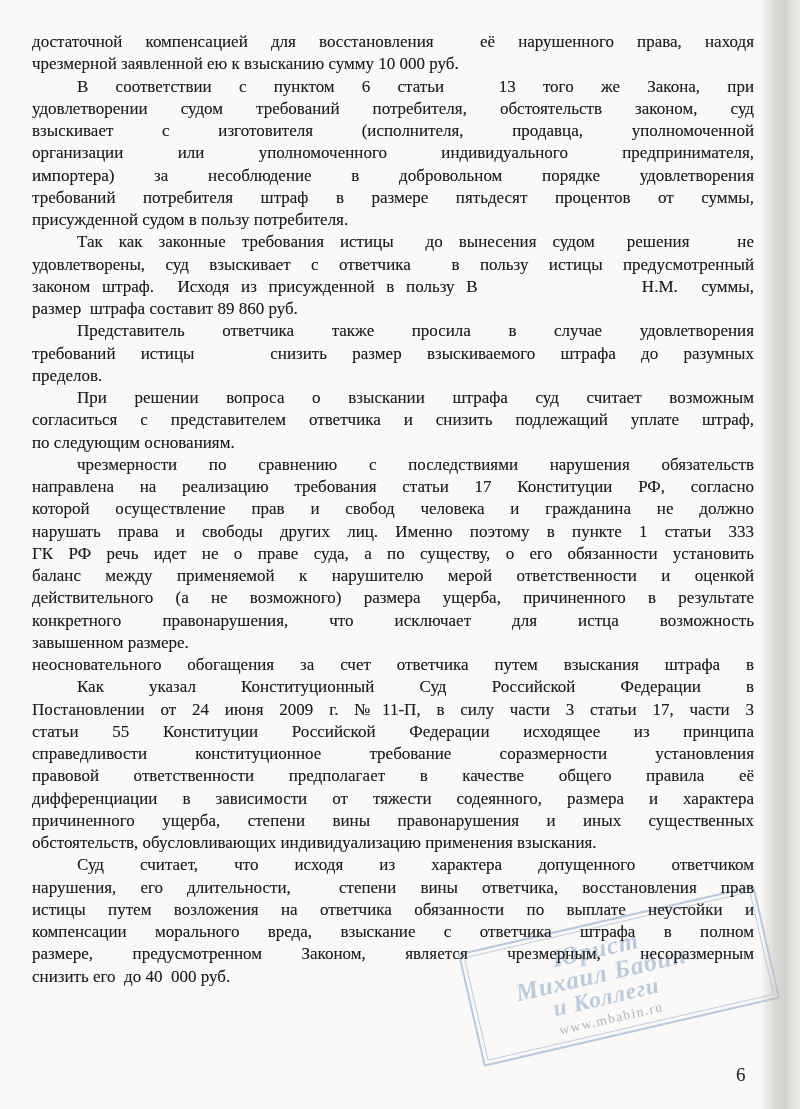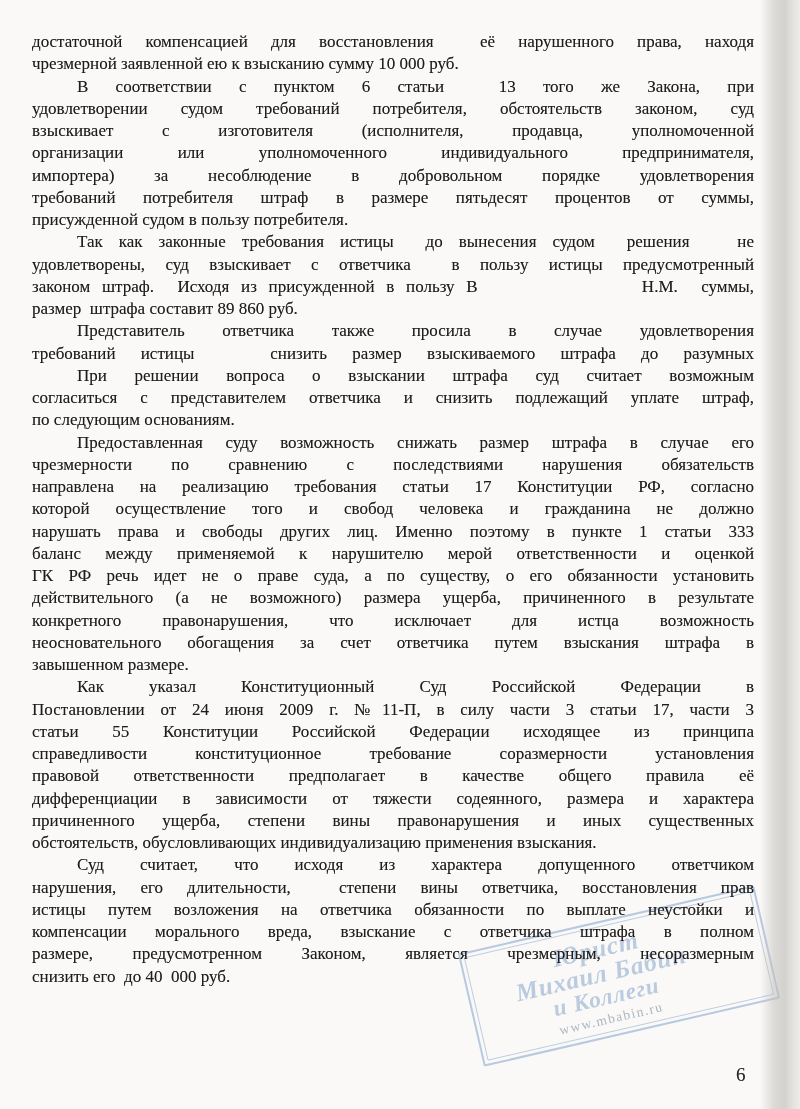--- a/index.html
+++ b/index.html
@@ -106,38 +106,38 @@
       </div>
       <div class="para indent">
         <div class="line">Так как законные требования истицы&nbsp; до вынесения судом&nbsp; решения&nbsp;&nbsp; не</div>
         <div class="line">удовлетворены, суд взыскивает с ответчика&nbsp; в пользу истицы предусмотренный</div>
         <div class="line">законом штраф.&nbsp; Исходя из присужденной в пользу В&nbsp;&nbsp;&nbsp;&nbsp;&nbsp;&nbsp;&nbsp;&nbsp;&nbsp;&nbsp;&nbsp;&nbsp;&nbsp; Н.М.&nbsp; суммы,</div>
         <div class="line lastline">размер&nbsp; штрафа составит 89 860 руб.</div>
       </div>
       <div class="para indent">
         <div class="line">Представитель ответчика также просила в случае удовлетворения</div>
         <div class="line">требований истицы&nbsp;&nbsp; снизить размер взыскиваемого штрафа до разумных</div>
+        <div class="line lastline">пределов.</div>
       </div>
       <div class="para indent">
         <div class="line">При решении вопроса о взыскании штрафа суд считает возможным</div>
         <div class="line">согласиться с представителем ответчика и снизить подлежащий уплате штраф,</div>
         <div class="line lastline">по следующим основаниям.</div>
       </div>
       <div class="para indent">
-        <div class="line">Предоставленная суду возможность снижать размер штрафа в случае его</div>
         <div class="line">чрезмерности по сравнению с последствиями нарушения обязательств</div>
         <div class="line">направлена на реализацию требования статьи 17 Конституции РФ, согласно</div>
-        <div class="line">которой осуществление того и свобод человека и гражданина не должно</div>
+        <div class="line">которой осуществление прав и свобод человека и гражданина не должно</div>
         <div class="line">нарушать права и свободы других лиц. Именно поэтому в пункте 1 статьи 333</div>
+        <div class="line">ГК РФ речь идет не о праве суда, а по существу, о его обязанности установить</div>
         <div class="line">баланс между применяемой к нарушителю мерой ответственности и оценкой</div>
-        <div class="line">ГК РФ речь идет не о праве суда, а по существу, о его обязанности установить</div>
         <div class="line">действительного (а не возможного) размера ущерба, причиненного в результате</div>
         <div class="line">конкретного правонарушения, что исключает для истца возможность</div>
+        <div class="line lastline">завышенном размере.</div>
         <div class="line">неосновательного обогащения за счет ответчика путем взыскания штрафа в</div>
-        <div class="line lastline">завышенном размере.</div>
       </div>
       <div class="para indent">
         <div class="line">Как указал Конституционный Суд Российской Федерации в</div>
         <div class="line">Постановлении от 24 июня 2009 г. №11-П, в силу части 3 статьи 17, части 3</div>
         <div class="line">статьи 55 Конституции Российской Федерации исходящее из принципа</div>
         <div class="line italic">справедливости конституционное требование соразмерности установления</div>
         <div class="line">правовой ответственности предполагает в качестве общего правила её</div>
         <div class="line">дифференциации в зависимости от тяжести содеянного, размера и характера</div>
         <div class="line">причиненного ущерба, степени вины правонарушения и иных существенных</div>
         <div class="line lastline">обстоятельств, обусловливающих индивидуализацию применения взыскания.</div>

